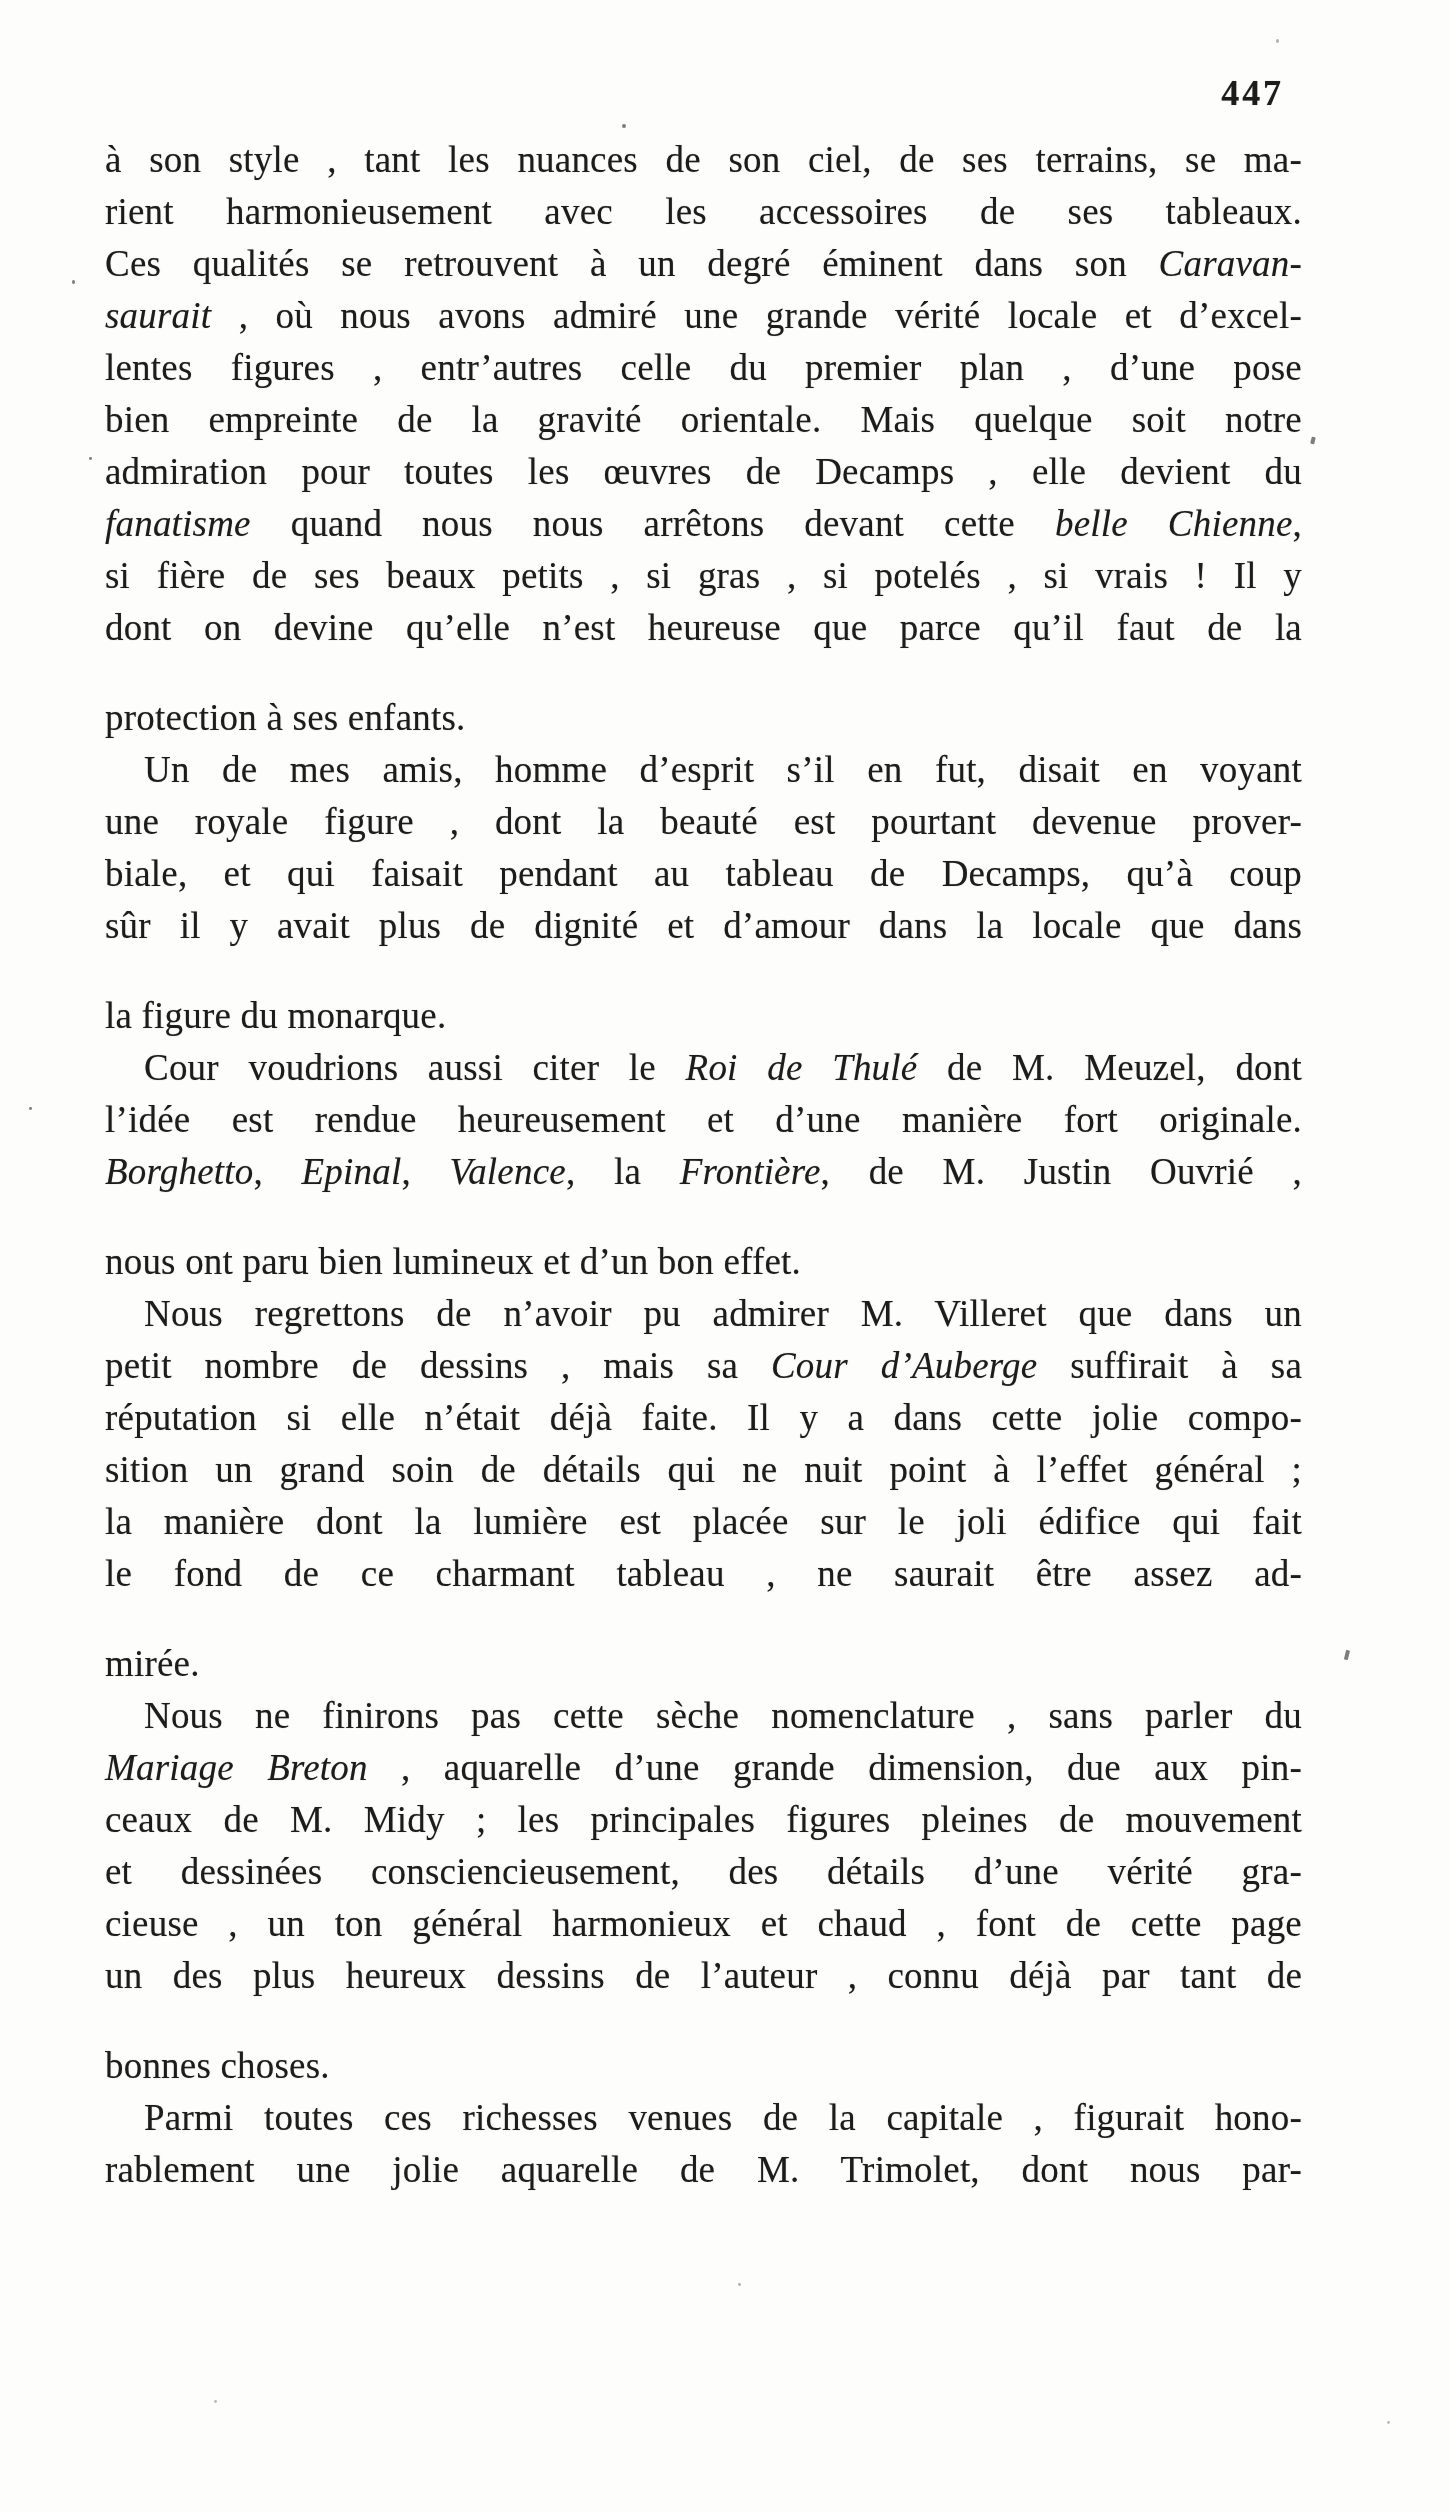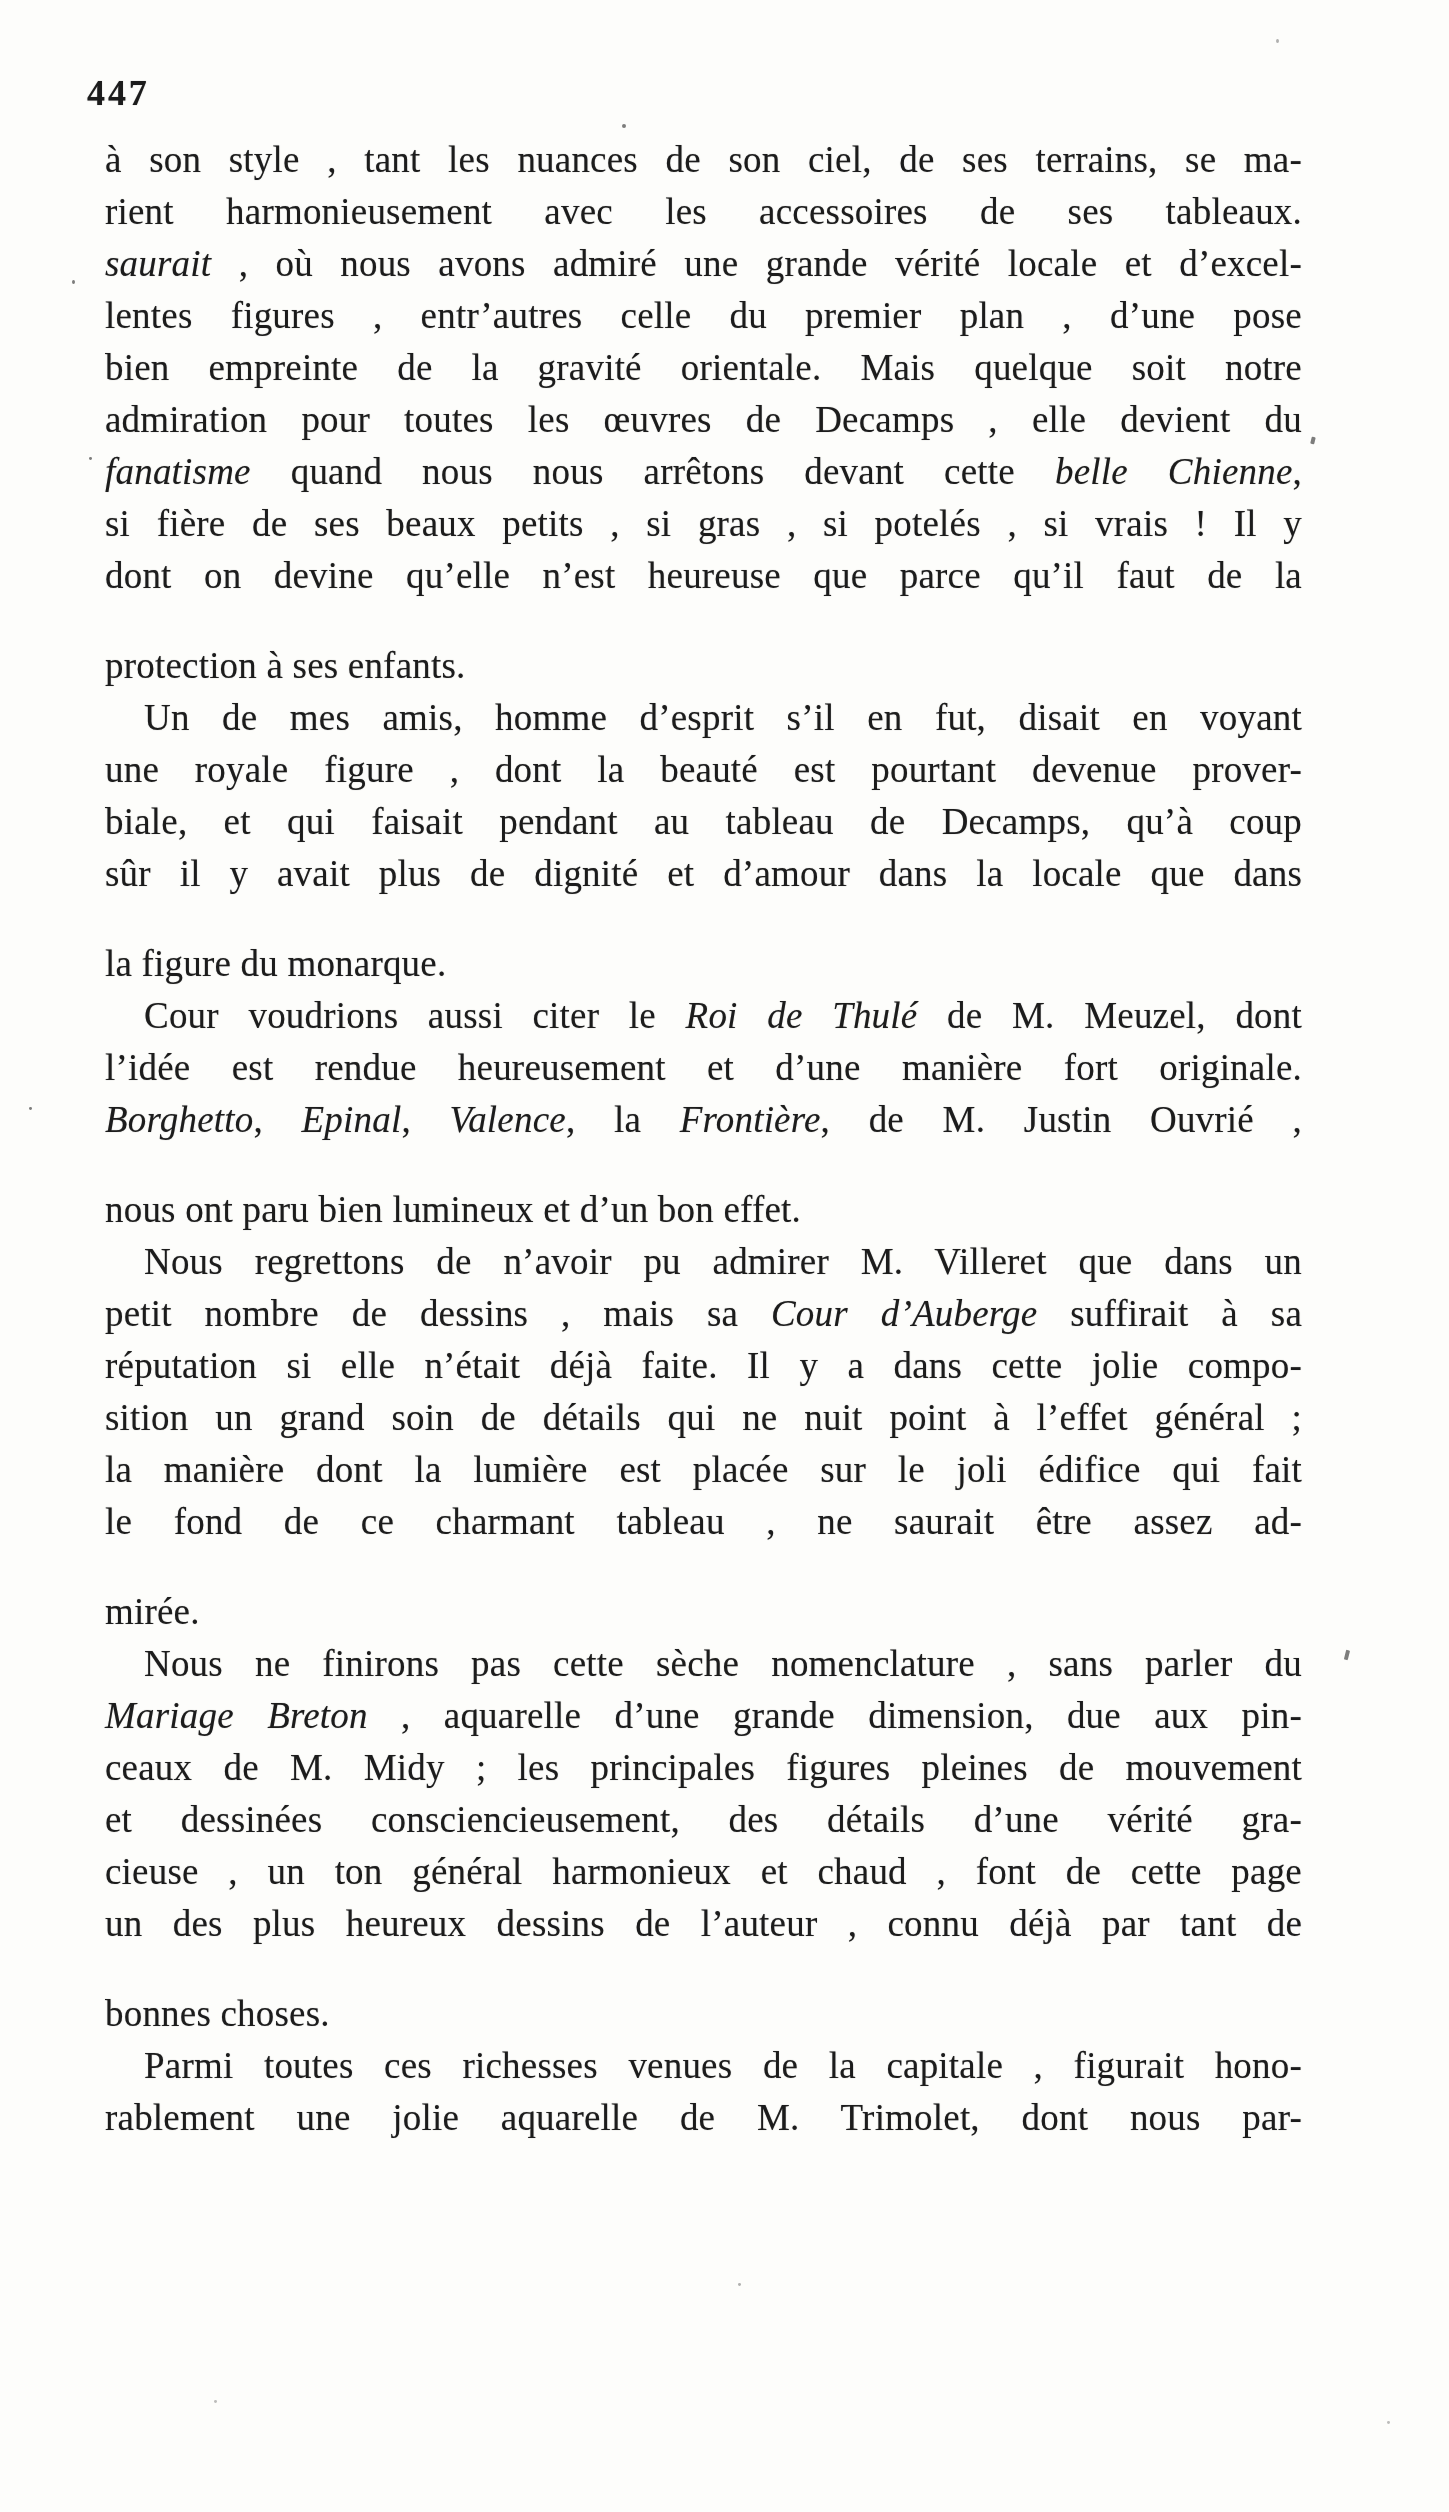--- a/index.html
+++ b/index.html
@@ -17,21 +17,21 @@
   }
   .page {
     position: absolute;
     inset: 0;
   }
   .page-number {
     position: absolute;
     top: 72px;
     left: 87px;
     width: 1197px;
-    text-align: left;
+    text-align: right;
     font-size: 36px;
     font-weight: bold;
     letter-spacing: 2.9px;
     text-shadow: 0 0 1px rgba(25,25,25,0.45);
   }
   .text-block {
     position: absolute;
     top: 134px;
     left: 105px;
     width: 1197px;
@@ -65,20 +65,21 @@
 </head>
 <body>
 
 <div class="page">
 
   <div class="page-number">447</div>
 
   <div class="text-block">
       <div class="line"><span>à son style , tant les nuances de son ciel, de ses terrains, se ma-</span></div>
       <div class="line"><span>rient harmonieusement avec les accessoires de ses tableaux.</span></div>
+      <div class="line"><span>Ces qualités se retrouvent à un degré éminent dans son </span><span class="it">Caravan-</span></div>
       <div class="line"><span class="it">saurait</span><span> , où nous avons admiré une grande vérité locale et d’excel-</span></div>
       <div class="line"><span>lentes figures , entr’autres celle du premier plan , d’une pose</span></div>
       <div class="line"><span>bien empreinte de la gravité orientale. Mais quelque soit notre</span></div>
       <div class="line"><span>admiration pour toutes les œuvres de Decamps , elle devient du</span></div>
       <div class="line"><span class="it">fanatisme</span><span> quand nous nous arrêtons devant cette </span><span class="it">belle Chienne</span><span>,</span></div>
       <div class="line"><span>si fière de ses beaux petits , si gras , si potelés , si vrais ! Il y</span></div>
       <div class="line"><span>dont on devine qu’elle n’est heureuse que parce qu’il faut de la</span></div>
       <div class="line short"><span>protection à ses enfants.</span></div>
       <div class="line indent"><span>Un de mes amis, homme d’esprit s’il en fut, disait en voyant</span></div>
       <div class="line"><span>une royale figure , dont la beauté est pourtant devenue prover-</span></div>

